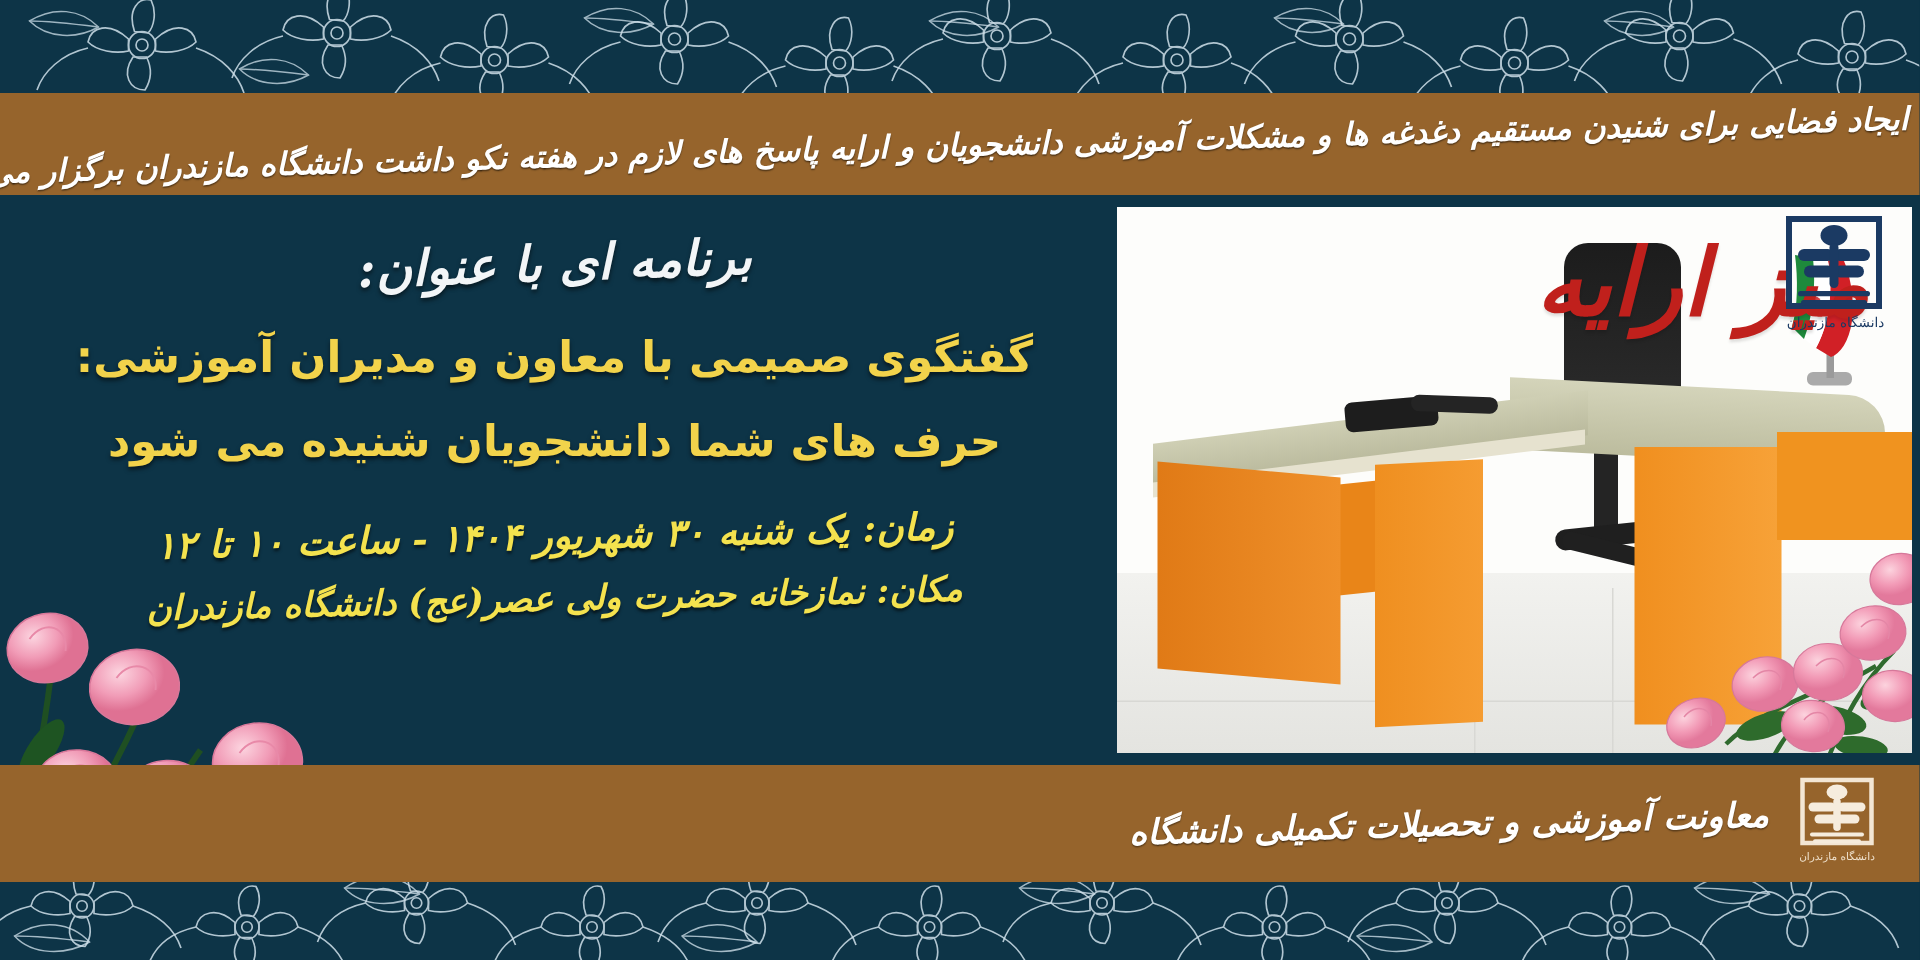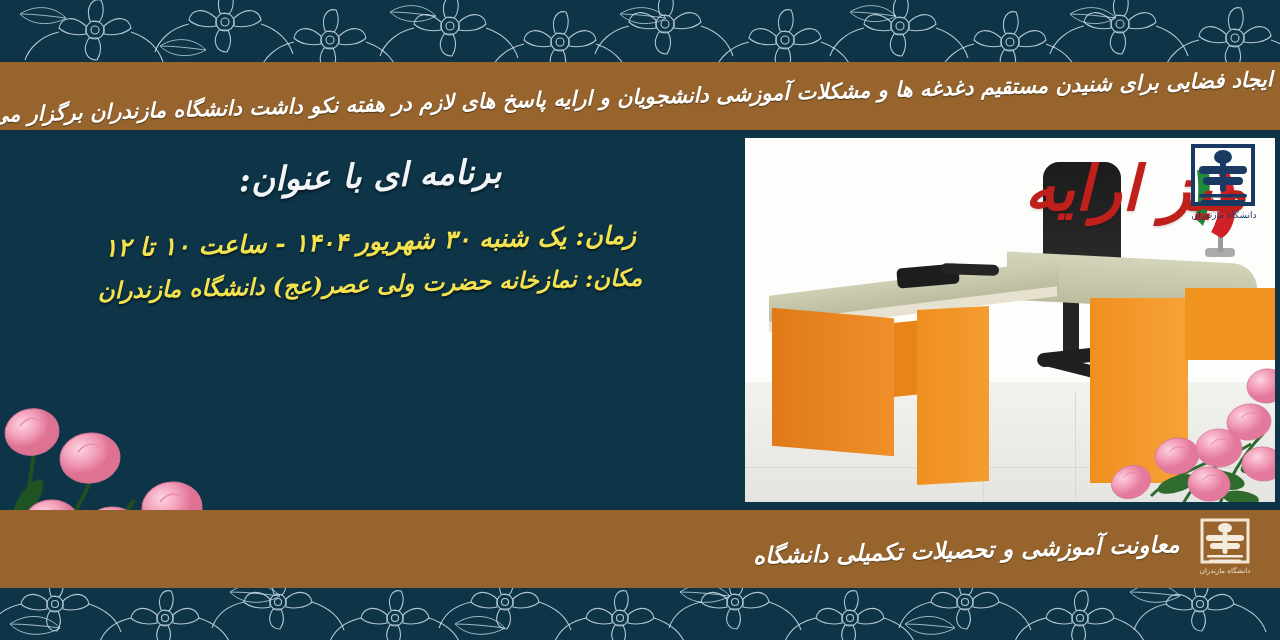--- a/index.html
+++ b/index.html
@@ -344,20 +344,22 @@
           <path d="M78,96 C88,86 100,92 96,104"></path>
           <path d="M120,88 C130,78 142,84 138,96"></path>
           <path d="M112,124 C120,114 132,120 128,132"></path>
           <path d="M150,62 C160,52 172,58 168,70"></path>
         </g>
       </svg>
     </div>
 
     <div class="text-col">
       <div class="line l-title">برنامه ای با عنوان:</div>
+      <div class="line l-yellow">گفتگوی صمیمی با معاون و مدیران آموزشی:</div>
+      <div class="line l-yellow2">حرف های شما دانشجویان شنیده می شود</div>
       <div class="line l-info">زمان: یک شنبه ۳۰ شهریور ۱۴۰۴ - ساعت ۱۰ تا ۱۲</div>
       <div class="line l-info2">مکان: نمازخانه حضرت ولی عصر(عج) دانشگاه مازندران</div>
     </div>
   </div>
 
   <svg class="roses left" viewBox="0 0 300 220">
     <defs>
       <radialGradient id="rlg" cx="35%" cy="30%">
         <stop offset="0%" stop-color="#fcd5e0"></stop>
         <stop offset="60%" stop-color="#f19cb7"></stop>

